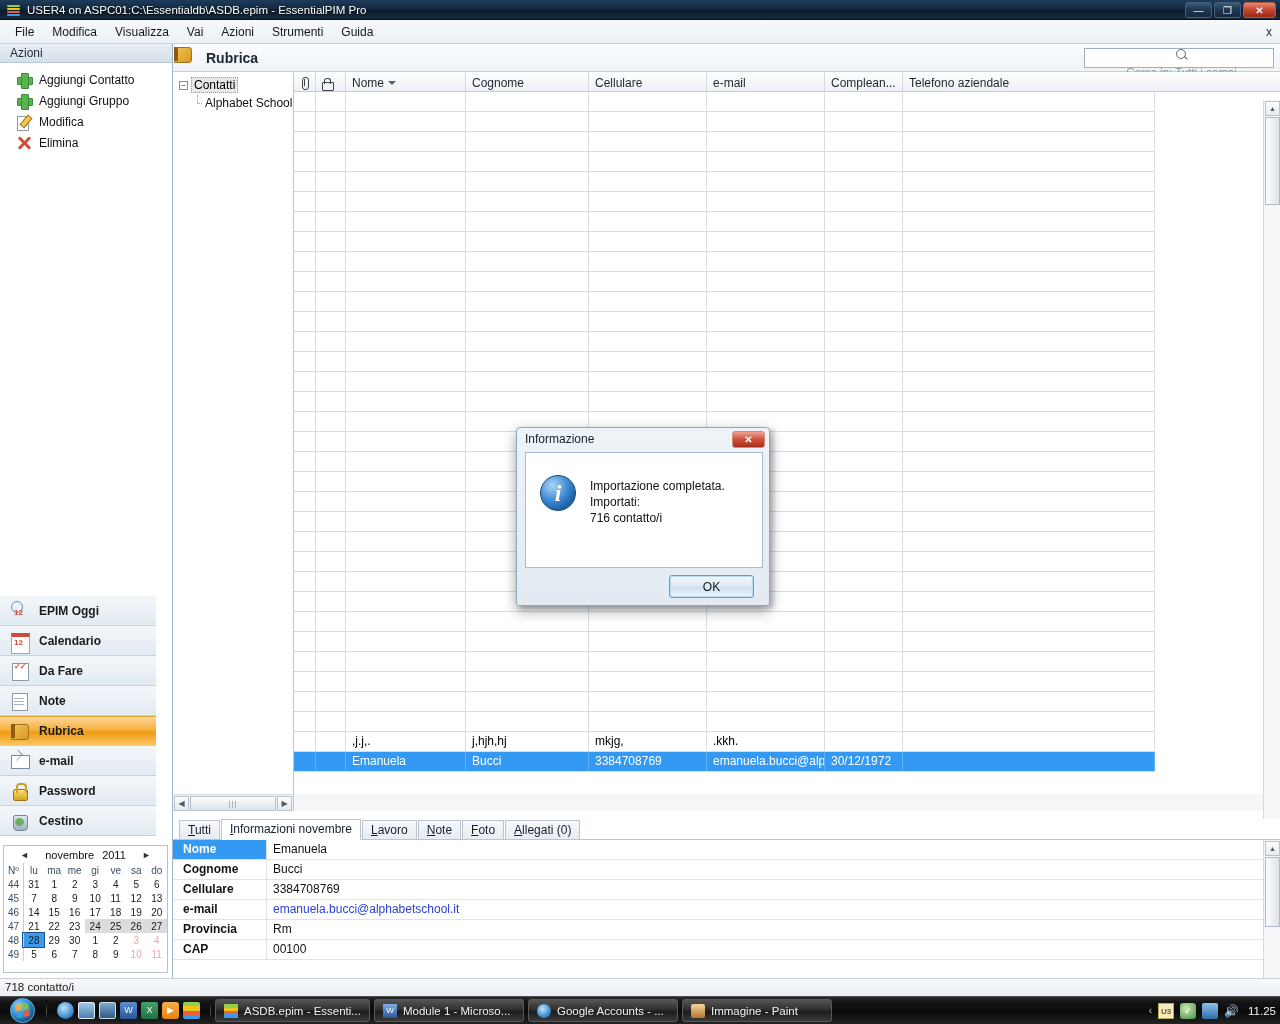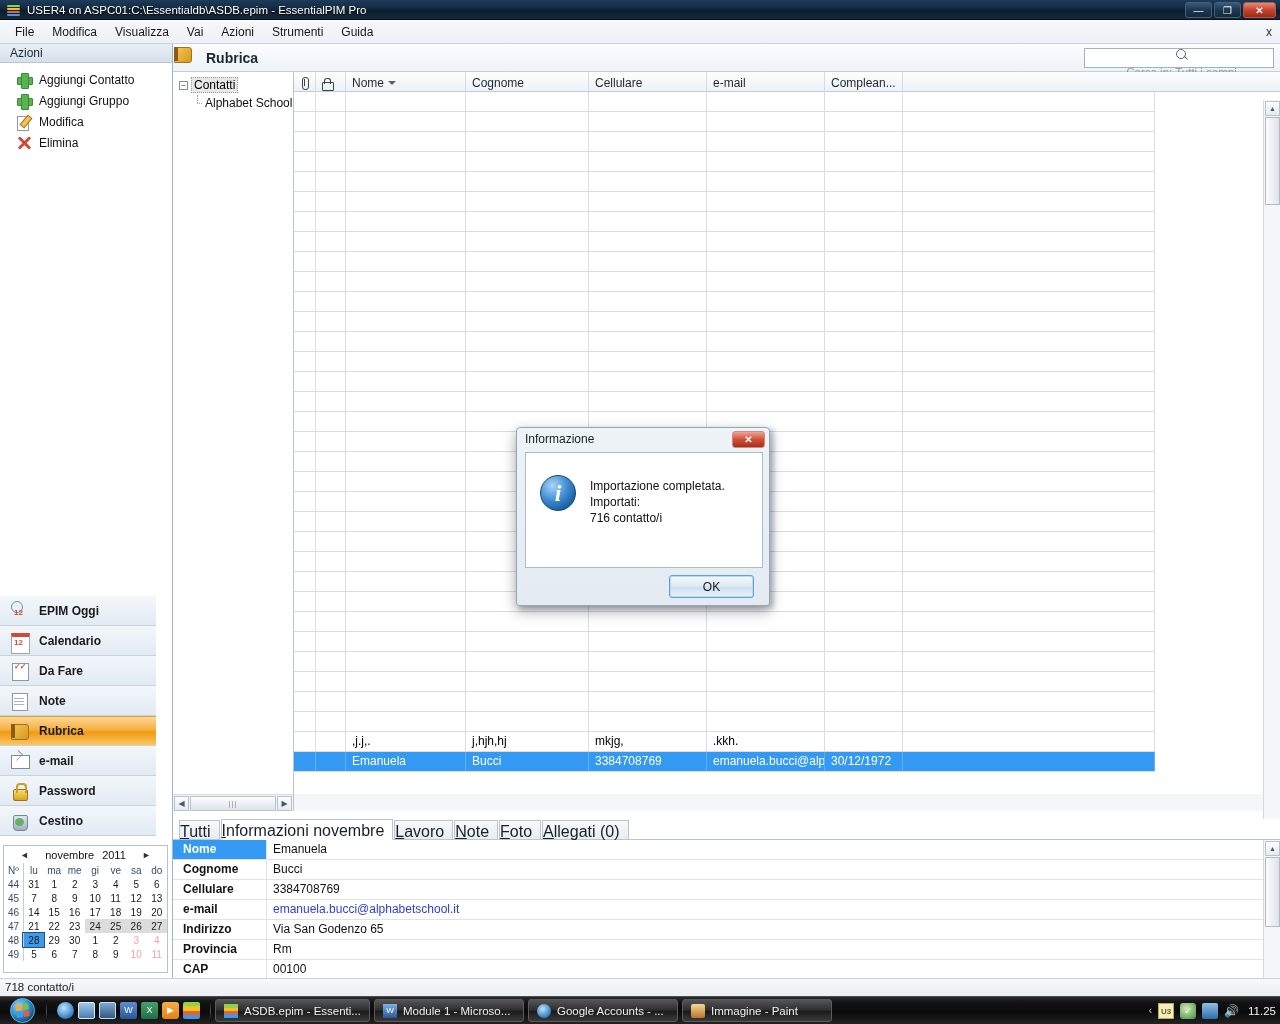--- a/index.html
+++ b/index.html
@@ -224,21 +224,21 @@
     position:absolute; left:121px; top:750px; width:969px; height:17px; background:#f4f6f8;
   }
 
   
   #tabs {
     position:absolute; left:0; top:775px; width:1107px; height:21px;
     border-bottom:1px solid #b9c4cf; display:flex; align-items:flex-end; padding-left:6px; gap:1px;
     background:#fff;
   }
   .tab {
-    height:19px; padding:2px 8px 0 0; font-size:16px; border:1px solid #b9c4cf; border-bottom:none;
+    height:19px; padding:2px 8px 0 8px; font-size:12px; border:1px solid #b9c4cf; border-bottom:none;
     background:linear-gradient(180deg,#f7f9fb,#e7ecf1); color:#17202a; cursor:default;
   }
   .tab.active { background:#fff; height:21px; border-bottom:1px solid #fff; position:relative; top:1px;}
   .tab u { text-decoration:underline; }
 
   
   #detail { position:absolute; left:0; top:796px; width:1107px; height:182px; background:#fff; overflow:hidden; }
   .drow { height:20px; display:flex; border-bottom:1px solid #dfe3e8; font-size:12px; }
   .dlabel {
     width:94px; flex:0 0 94px; padding:2px 0 0 10px; font-weight:bold; color:#131313;
@@ -546,20 +546,23 @@
       </div>
       <div class="gh" style="width:118px">
         <span>Cellulare</span>
       </div>
       <div class="gh" style="width:118px">
         <span>e-mail</span>
       </div>
       <div class="gh" style="width:78px">
         <span>Complean...</span>
       </div>
+      <div class="gh last">
+        <span>Telefono aziendale</span>
+      </div>
     </div>
 
     <div id="gridbody">
         <div class="grow">
           <div class="gcell" style="width: 22px; flex: 0 0 22px;"></div>
           <div class="gcell" style="width: 30px; flex: 0 0 30px;"></div>
           <div class="gcell" style="width: 120px; flex: 0 0 120px;"></div>
           <div class="gcell" style="width: 123px; flex: 0 0 123px;"></div>
           <div class="gcell" style="width: 118px; flex: 0 0 118px;"></div>
           <div class="gcell" style="width: 118px; flex: 0 0 118px;"></div>
@@ -938,24 +941,20 @@
         <div class="dlabel">Cognome</div>
         <div class="dvalue">Bucci</div>
       </div>
       <div class="drow">
         <div class="dlabel">Cellulare</div>
         <div class="dvalue">3384708769</div>
       </div>
       <div class="drow">
         <div class="dlabel">e-mail</div>
         <div class="dvalue link">emanuela.bucci@alphabetschool.it</div>
-      </div>
-      <div class="drow">
-        <div class="dlabel">Indirizzo</div>
-        <div class="dvalue">Via San Godenzo 65</div>
       </div>
       <div class="drow">
         <div class="dlabel">Provincia</div>
         <div class="dvalue">Rm</div>
       </div>
       <div class="drow">
         <div class="dlabel">CAP</div>
         <div class="dvalue">00100</div>
       </div>
     </div>

